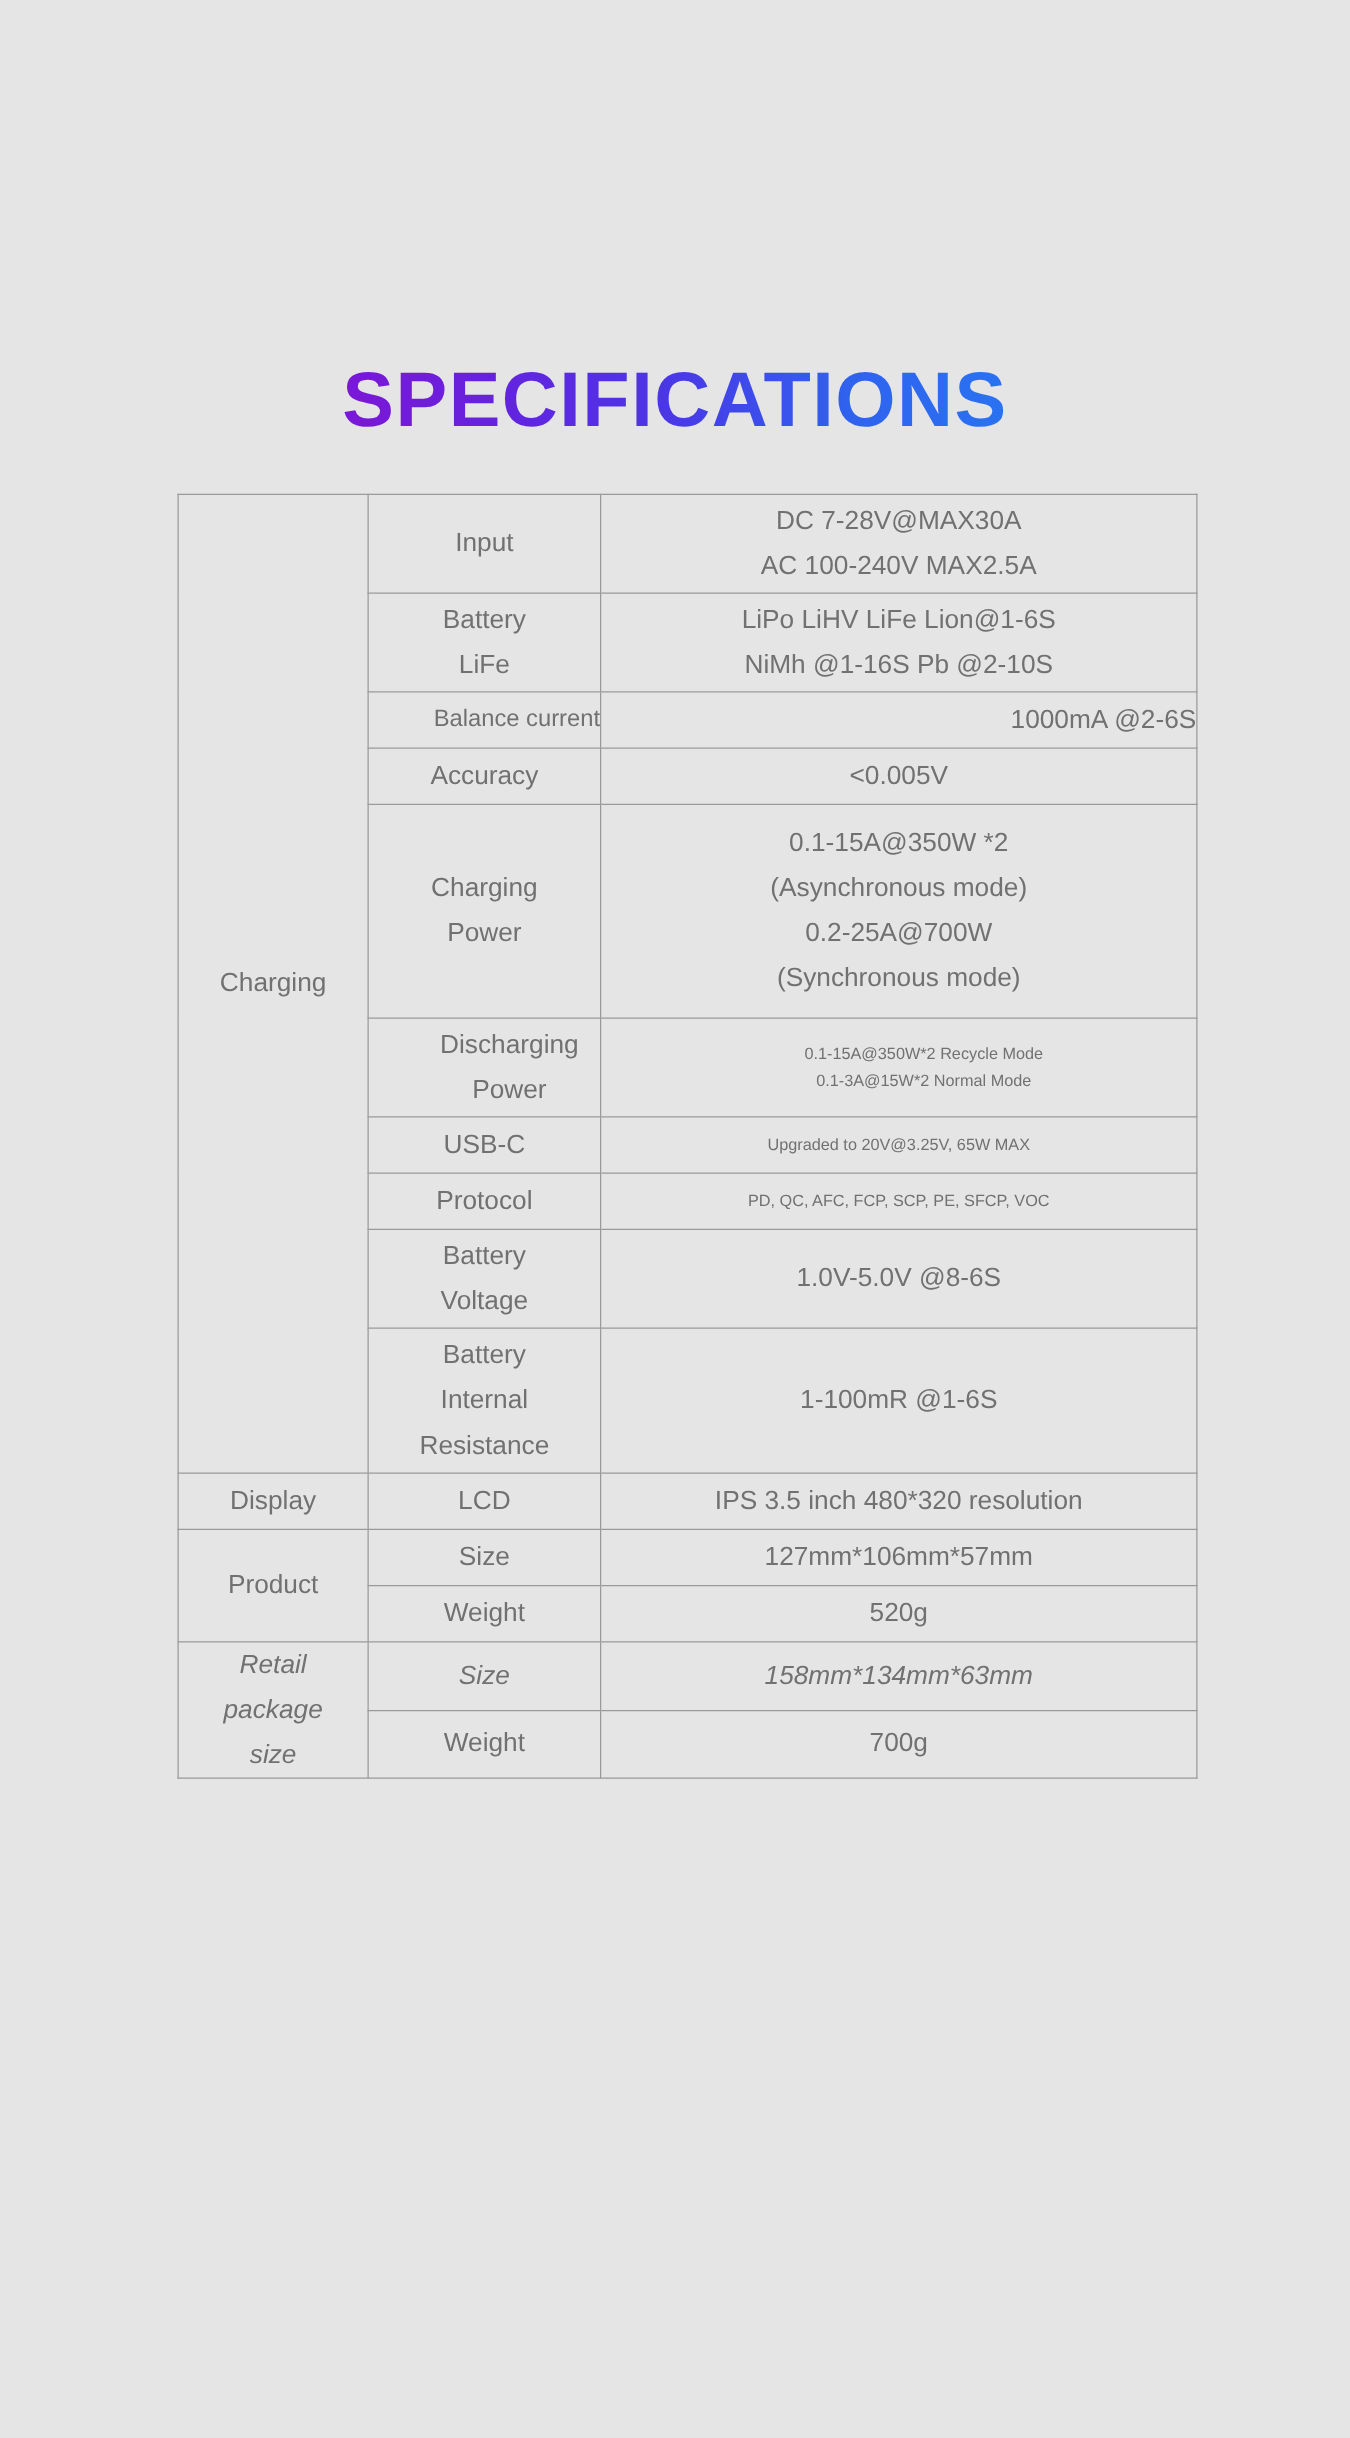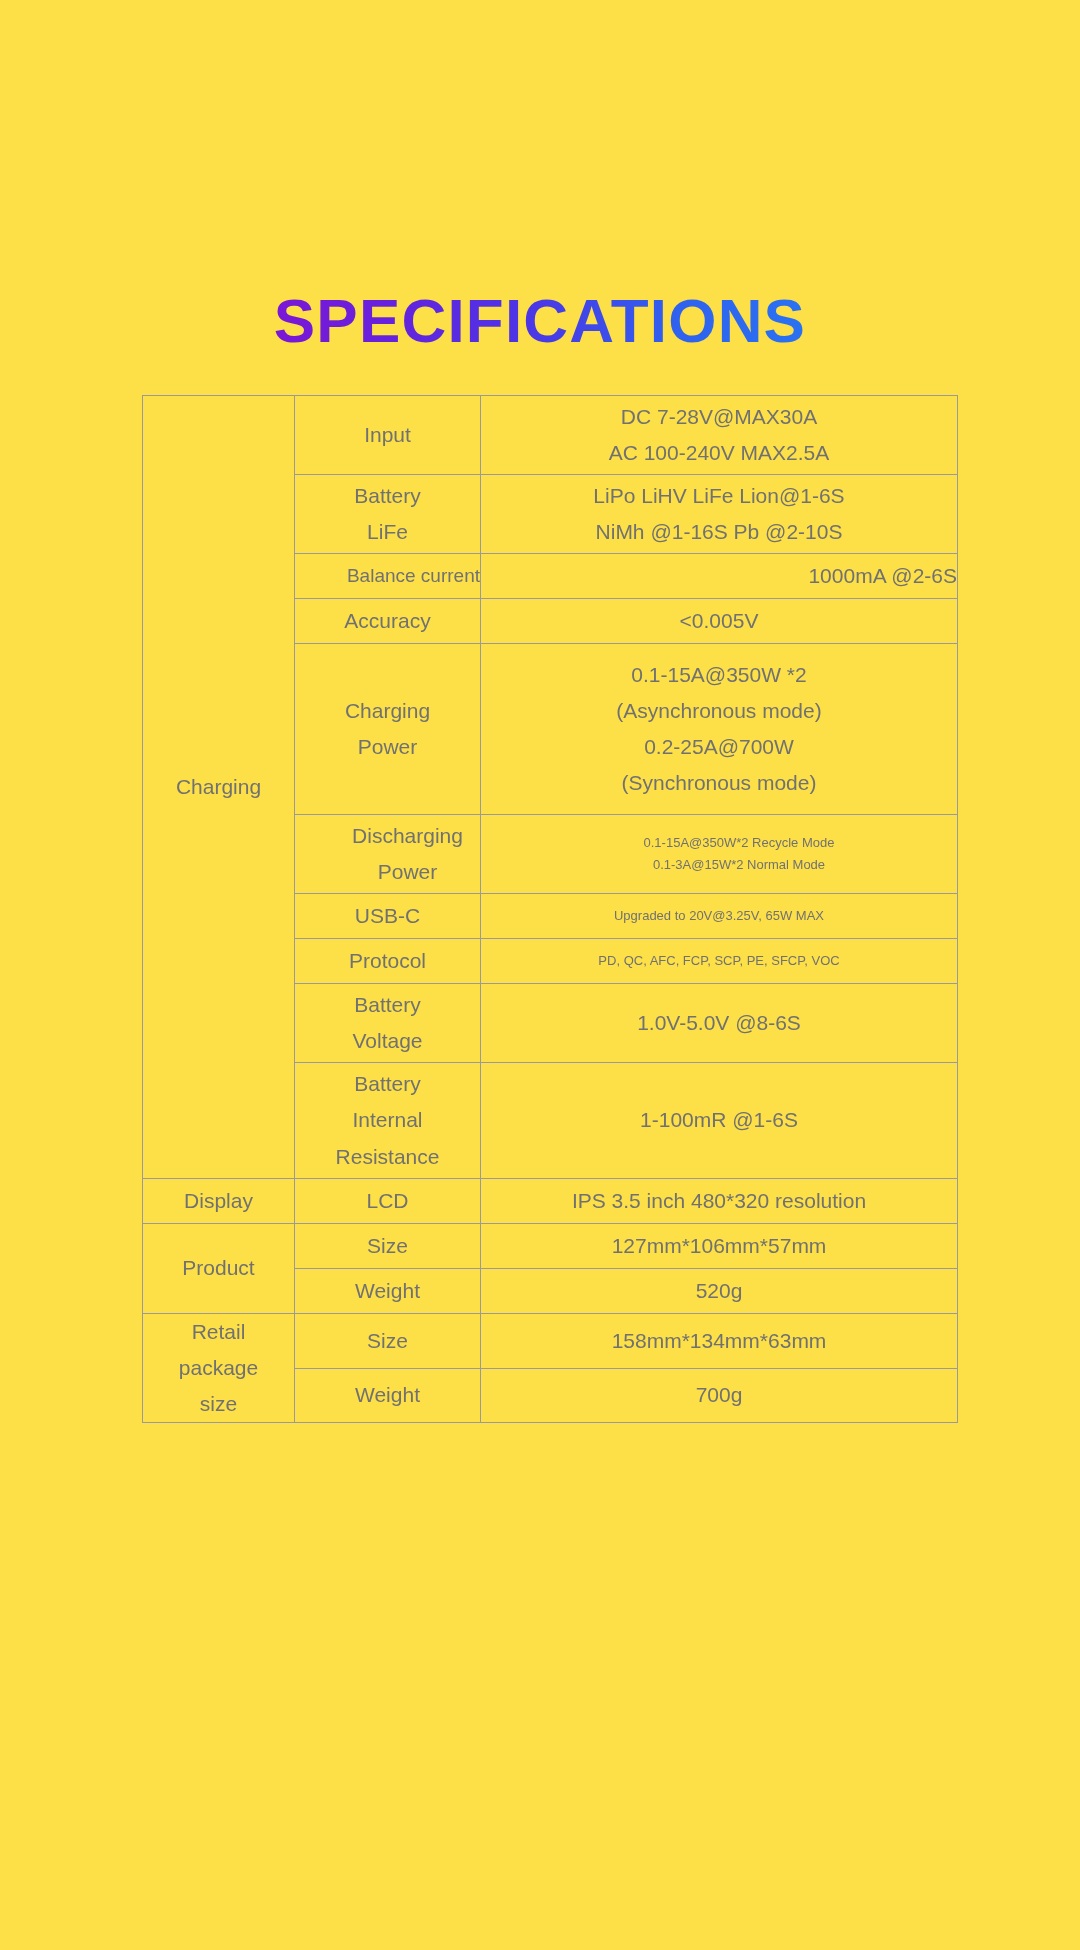--- a/index.html
+++ b/index.html
@@ -13,21 +13,21 @@
     font-family: "Liberation Sans", sans-serif;
     -webkit-font-smoothing: antialiased;
     position: relative;
     overflow: hidden;
   }
 
   .page {
     width: 1080px;
     height: 1950px;
     position: relative;
-    background: #fde047;
+    background: #e5e5e5;
   }
 
   
   .title-wrap {
     position: absolute;
     top: 248px;
     left: 0;
     width: 1080px;
     text-align: center;
   }
@@ -98,21 +98,21 @@
   tr.r-accuracy td    { height: 44px; }
   tr.r-chgpower td    { height: 170px; }
   tr.r-dischg td      { height: 78px; padding-left: 40px; }
   tr.r-usbc td        { height: 44px; }
   tr.r-protocol td    { height: 44px; }
   tr.r-batvolt td     { height: 78px; }
   tr.r-batres td      { height: 115px; }
   tr.r-display td     { height: 44px; }
   tr.r-prodsize td    { height: 44px; }
   tr.r-prodweight td  { height: 44px; }
-  tr.r-retsize td     { height: 44px; }
+  tr.r-retsize td     { height: 44px; font-style: italic; }
   tr.r-retweight td   { height: 44px; }
 </style>
 </head>
 <body>
 
 <div class="page">
 
   <div class="title-wrap">
     <h1 class="spec-title">SPECIFICATIONS</h1>
   </div>

